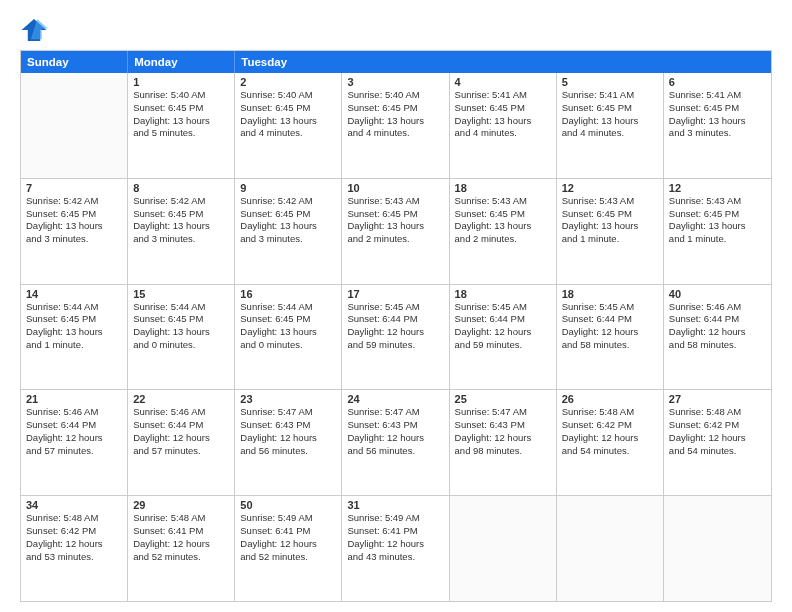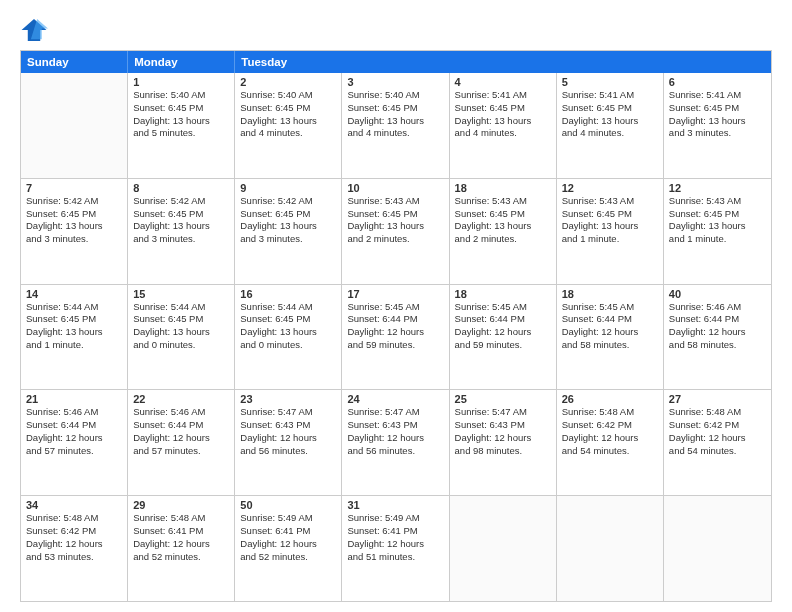--- a/index.html
+++ b/index.html
@@ -353,21 +353,21 @@
             <span class="cell-line">Sunrise: 5:49 AM</span>
             <span class="cell-line">Sunset: 6:41 PM</span>
             <span class="cell-line">Daylight: 12 hours</span>
             <span class="cell-line">and 52 minutes.</span>
           </div>
           <div class="cal-cell">
             <span class="day-num">31</span>
             <span class="cell-line">Sunrise: 5:49 AM</span>
             <span class="cell-line">Sunset: 6:41 PM</span>
             <span class="cell-line">Daylight: 12 hours</span>
-            <span class="cell-line">and 51 minutes.</span>
+            <span class="cell-line">and 43 minutes.</span>
           </div>
           <div class="cal-cell empty"></div>
           <div class="cal-cell empty"></div>
           <div class="cal-cell empty"></div>
         </div>
       </div>
   </div>
 </div>
 
 </body></html>

